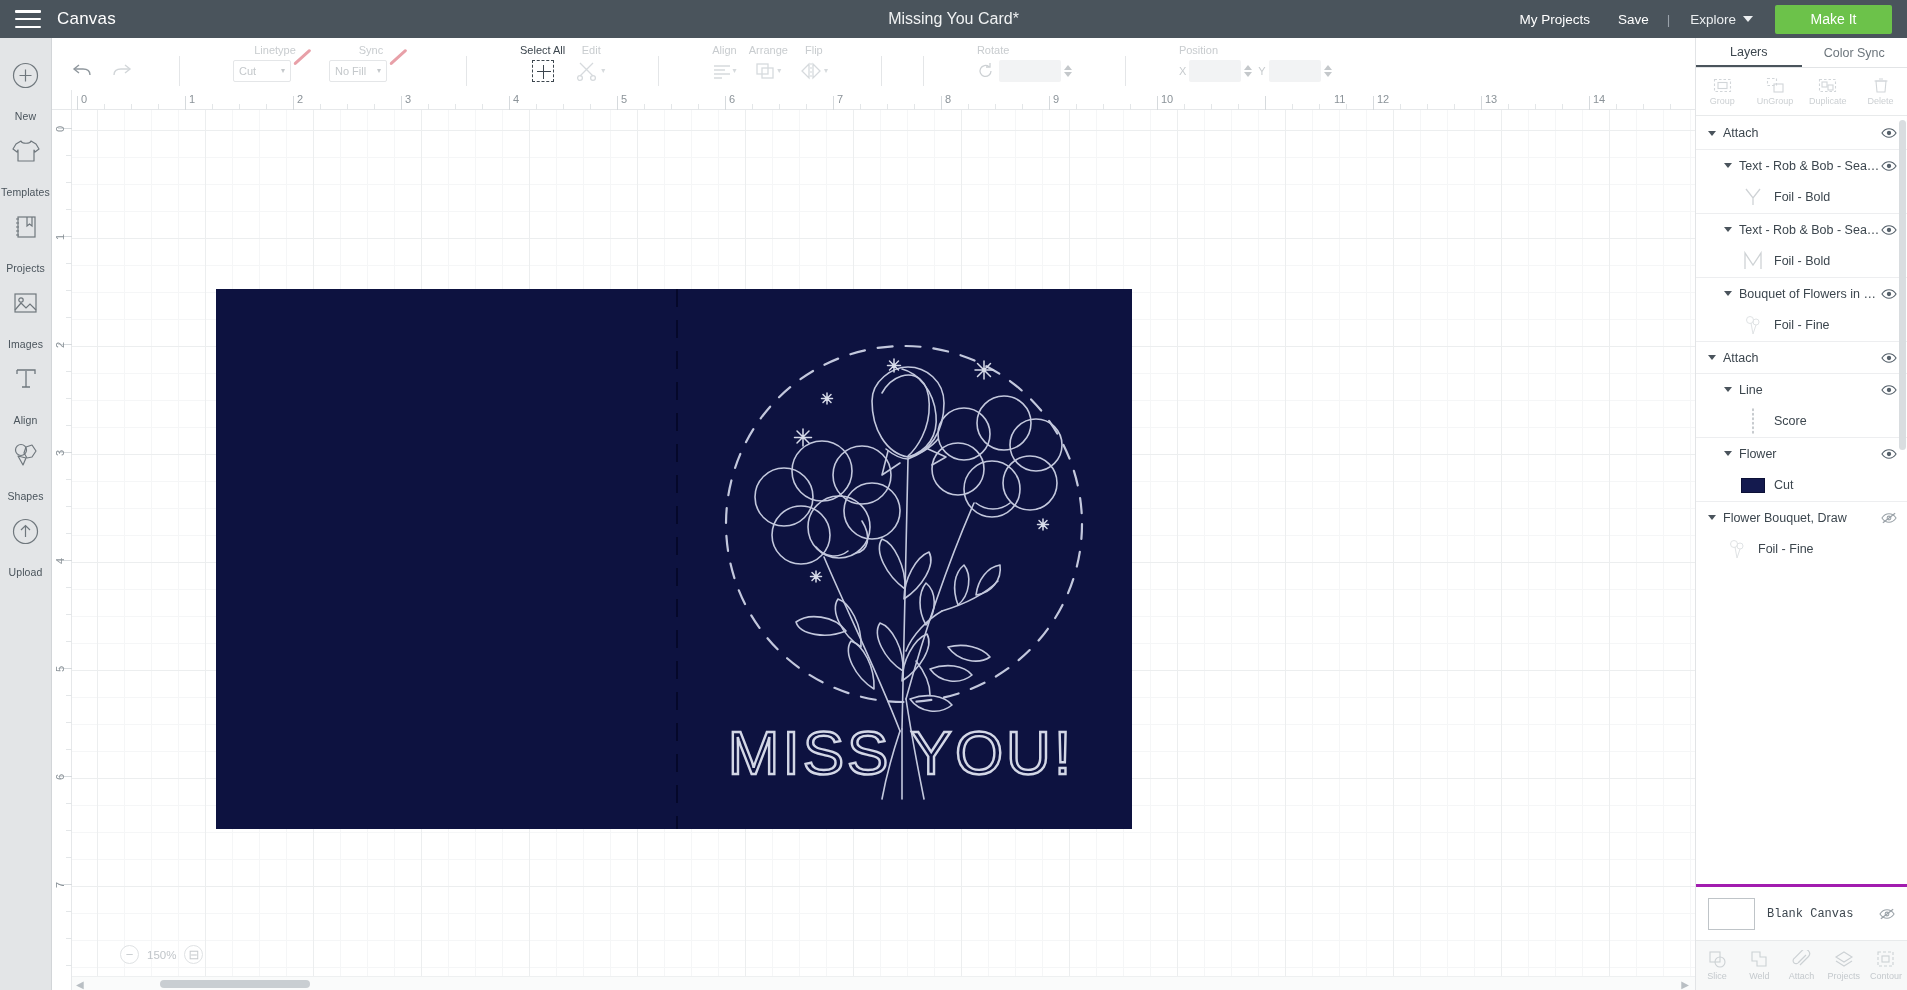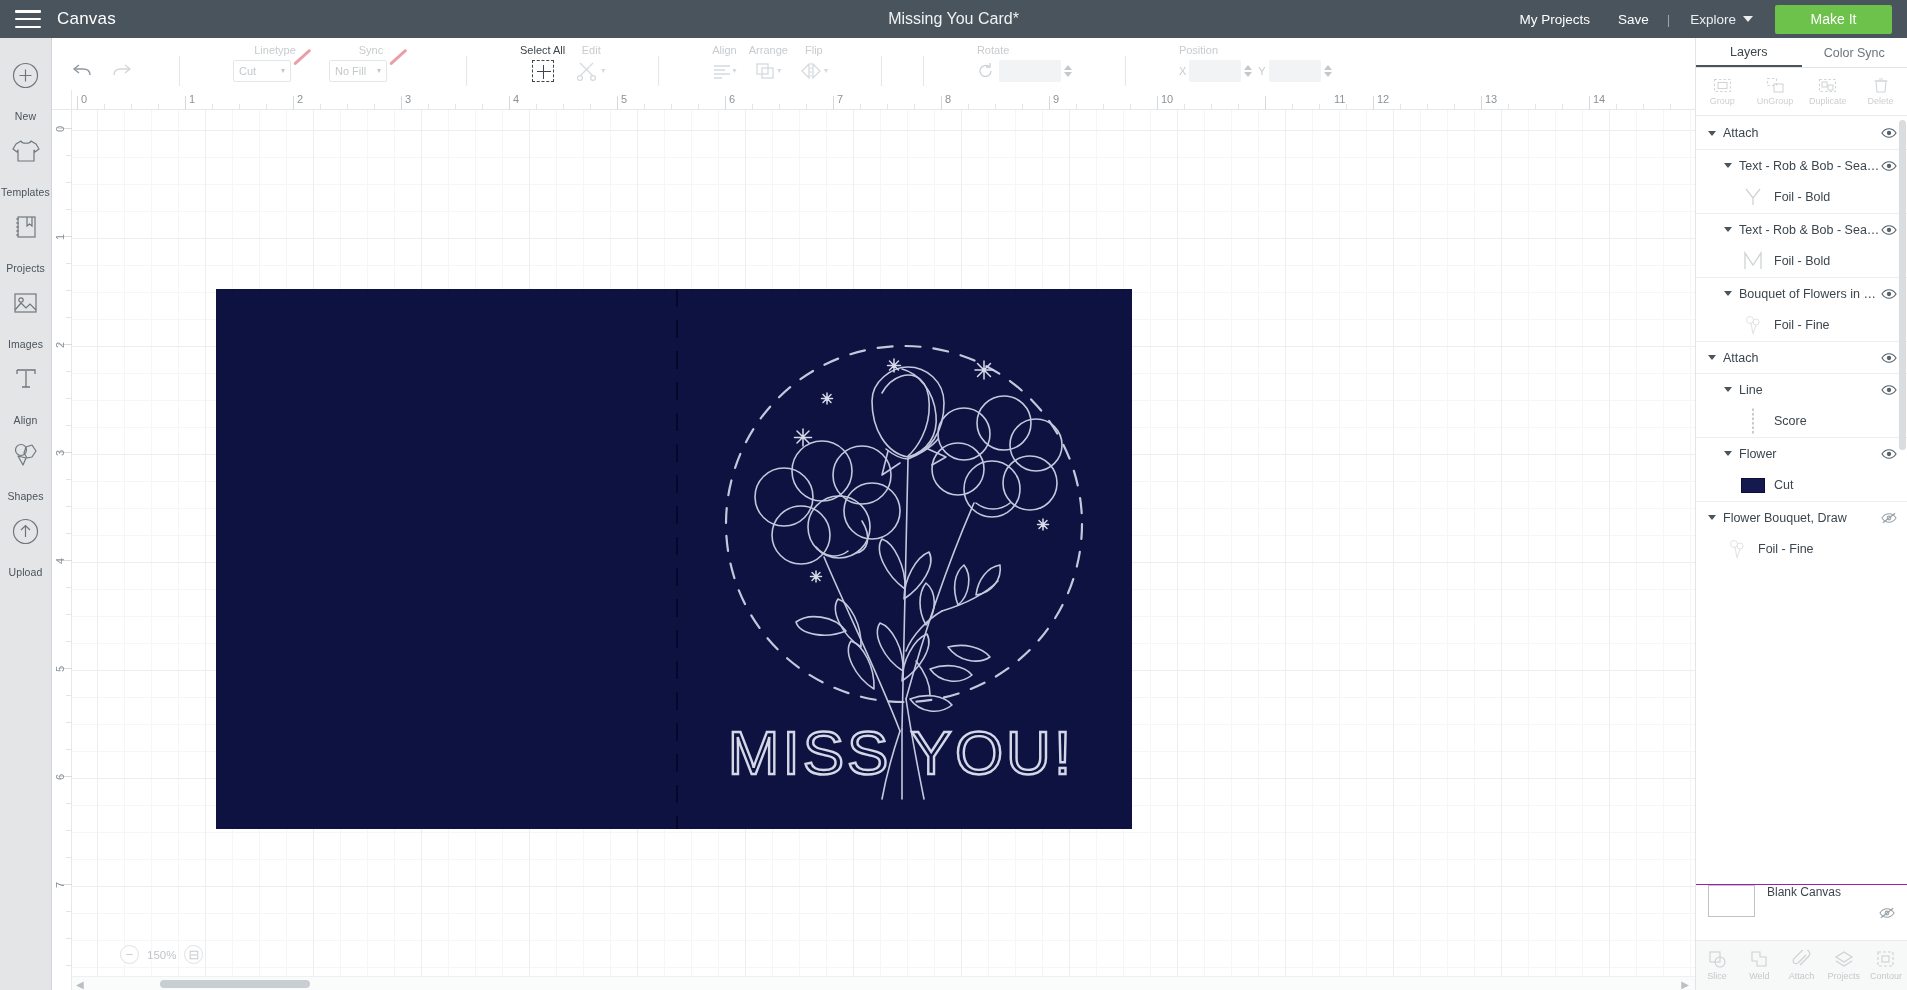--- a/index.html
+++ b/index.html
@@ -123,22 +123,22 @@
   .rop-lbl { font-size: 9px; color: #ccd0d3; }
   .layerlist { position: absolute; left: 0; right: 0; top: 79px; bottom: 110px; overflow-y: auto; }
   .lrow { display: flex; align-items: center; height: 32px; padding-right: 10px; font-size: 12.5px; color: #3c464e; cursor: pointer; position: relative; }
   .lrow.sep { border-top: 1px solid #edeef0; }
   .lcaret { width: 0; height: 0; border-left: 4.5px solid transparent; border-right: 4.5px solid transparent;
     border-top: 5.5px solid #4a545c; margin-right: 7px; flex: 0 0 auto; }
   .lname { flex: 1; white-space: nowrap; overflow: hidden; text-overflow: ellipsis; }
   .leye { flex: 0 0 auto; width: 16px; display: flex; align-items: center; justify-content: center; cursor: pointer; }
   .lthumb { width: 26px; height: 26px; margin-right: 8px; flex: 0 0 auto; display: flex; align-items: center; justify-content: center; }
   .sw-cut { width: 24px; height: 15px; background: #141a4e; border: 1px solid #0c1036; }
-  .blankrow { position: absolute; left: 0; right: 0; bottom: 50px; height: 56px; border-top: 1px solid #a21caf;
-    display: flex; padding: 0 12px; }
+  .blankrow { position: absolute; left: 0; right: 0; bottom: 50px; height: 56px; border-top: 3px solid #a21caf;
+    display: flex; align-items: center; padding: 0 12px; font-family: Liberation Mono, monospace; }
   .blank-thumb { width: 47px; height: 32px; background: #fff; border: 1px solid #bfc4c8; margin-right: 12px; }
   .blank-lbl { flex: 1; font-size: 12px; color: #3c464e; }
   .rbottom { position: absolute; left: 0; right: 0; bottom: 0; height: 50px; background: #f7f8f8;
     border-top: 1px solid #e8eaeb; display: flex; }
   .rbtn { flex: 1; display: flex; flex-direction: column; align-items: center; justify-content: center; gap: 3px; cursor: pointer; }
   .rbtn-lbl { font-size: 9px; color: #c4c9cd; }
   .vscroll { position: absolute; right: 1px; top: 82px; width: 7px; bottom: 112px; }
   .vthumb { position: absolute; right: 0; top: 0; width: 7px; height: 330px; background: #d9dde0; border-radius: 4px; }
 </style>
 </head>

